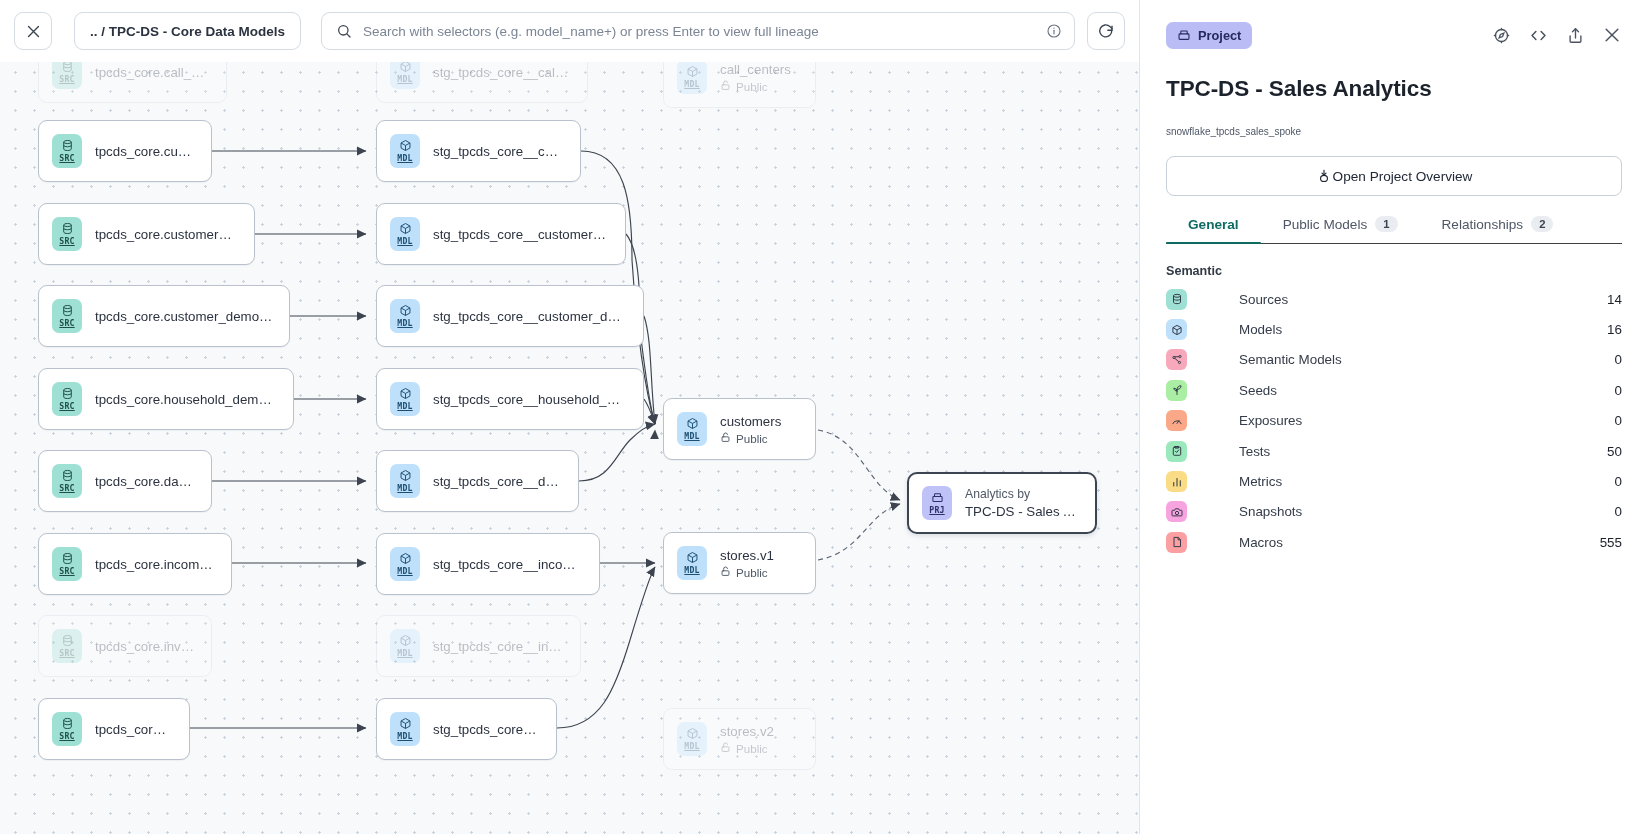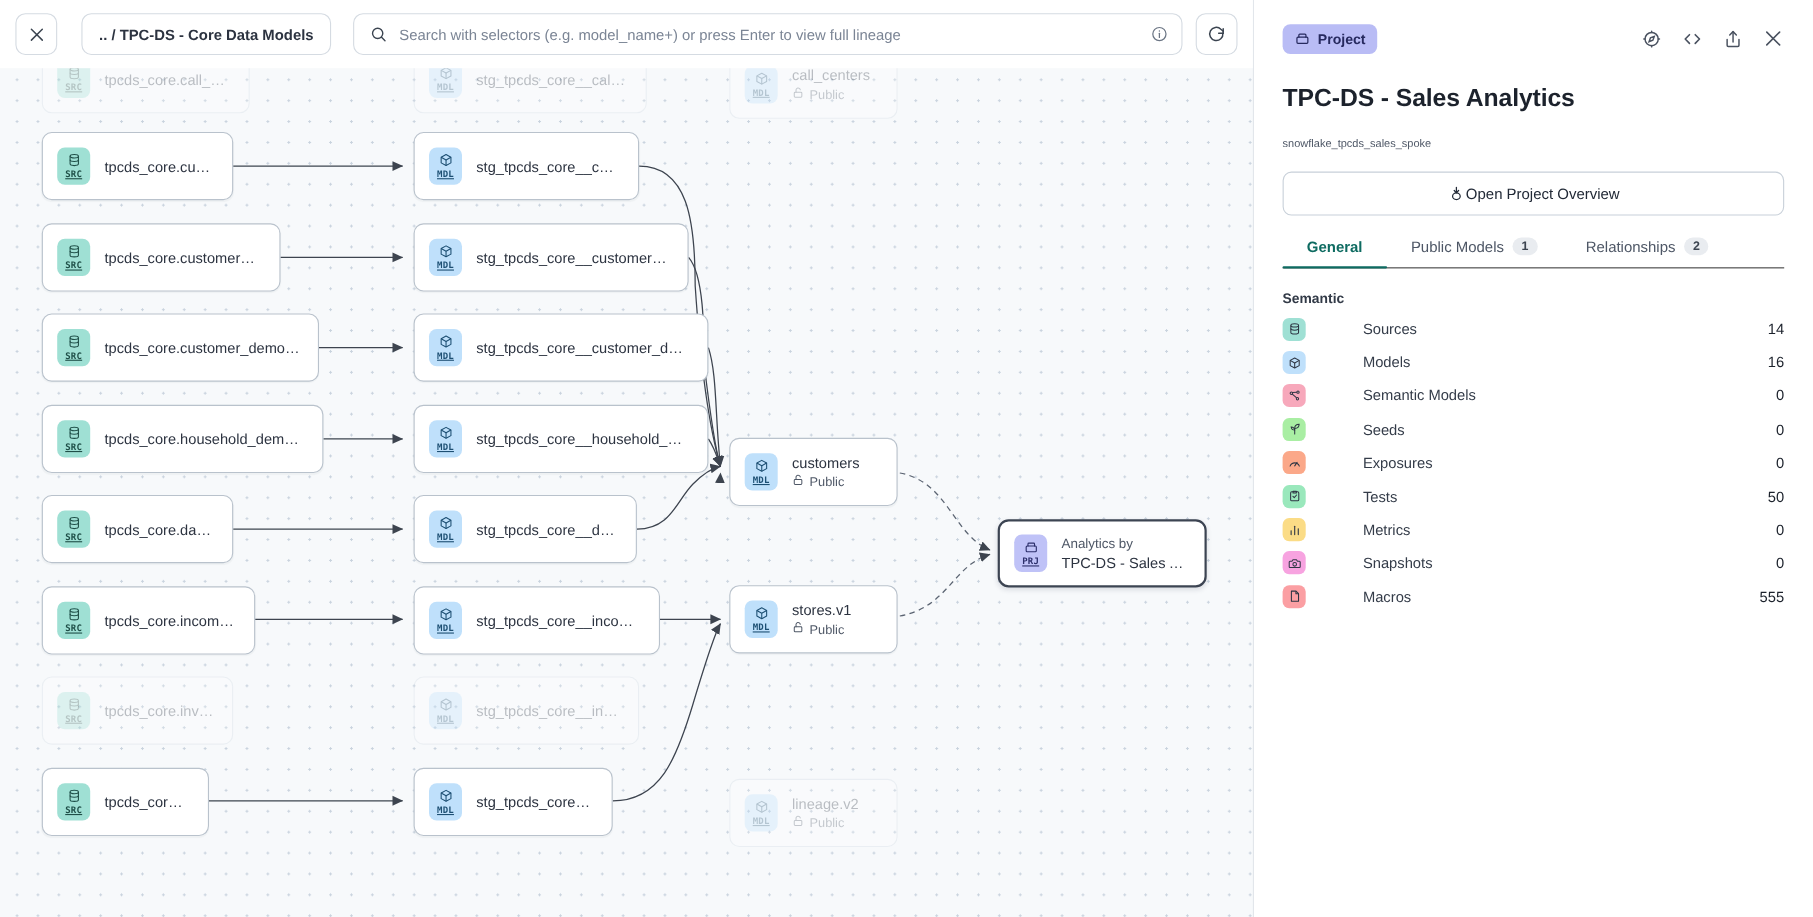--- a/index.html
+++ b/index.html
@@ -604,21 +604,21 @@
             <span class="bglyph">
               <svg width="13" height="13" viewBox="0 0 24 24" fill="none" stroke="currentColor" stroke-width="1.8" stroke-linejoin="round">
                 <path d="M12 2.8 L20.2 7.3 L20.2 16.7 L12 21.2 L3.8 16.7 L3.8 7.3 Z"></path>
                 <path d="M3.8 7.3 L12 11.9 L20.2 7.3"></path>
                 <path d="M12 11.9 L12 21.2"></path>
               </svg>
             </span>
             <span class="btag">MDL</span>
           </div>
           <div class="node-text">
-            <div class="node-name">lineage.v2</div>
+            <div class="node-name">stores.v2</div>
             <div class="node-sub">
               <span><svg width="11" height="11" viewBox="0 0 24 24" fill="none" stroke="currentColor" stroke-width="2" stroke-linecap="round">
                   <rect x="4.5" y="10.5" width="15" height="10" rx="1.8"></rect>
                   <path d="M8 10.5 L8 7.2 A4 4 0 0 1 16.4 5.6"></path>
                 </svg></span>
               <span>Public</span>
             </div>
           </div>
         </div>
       </div>

